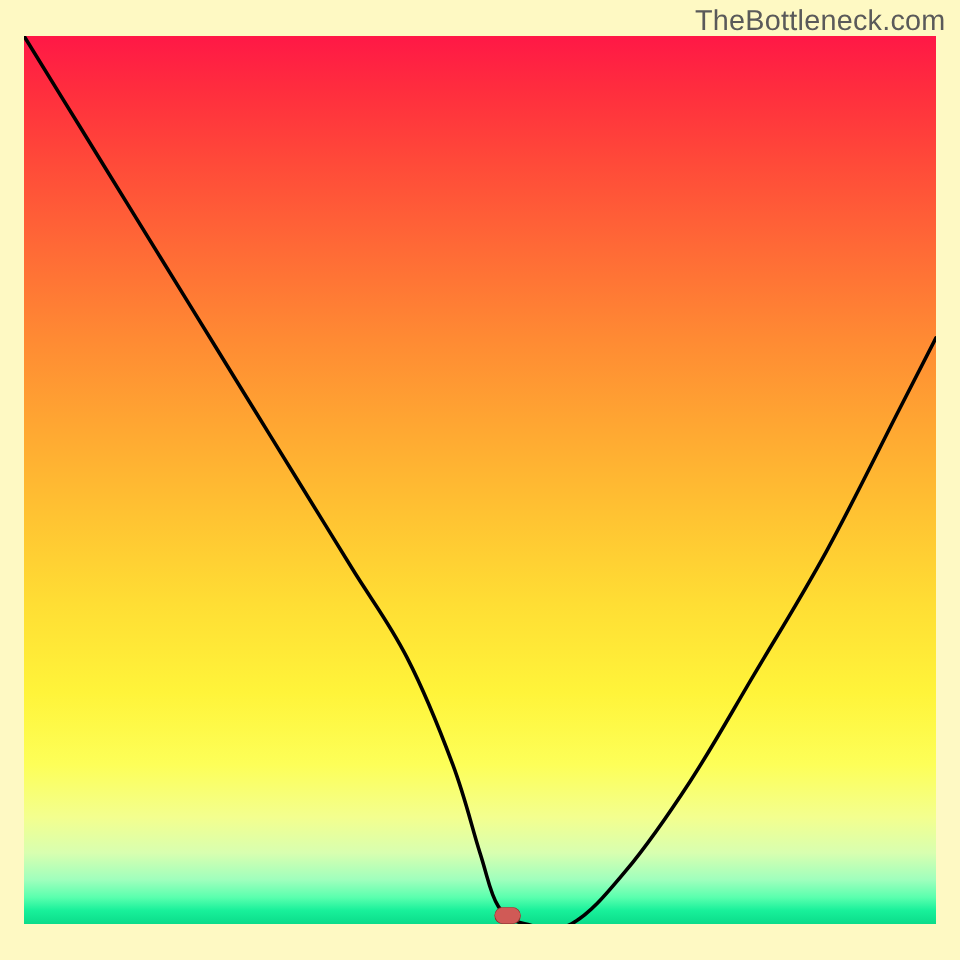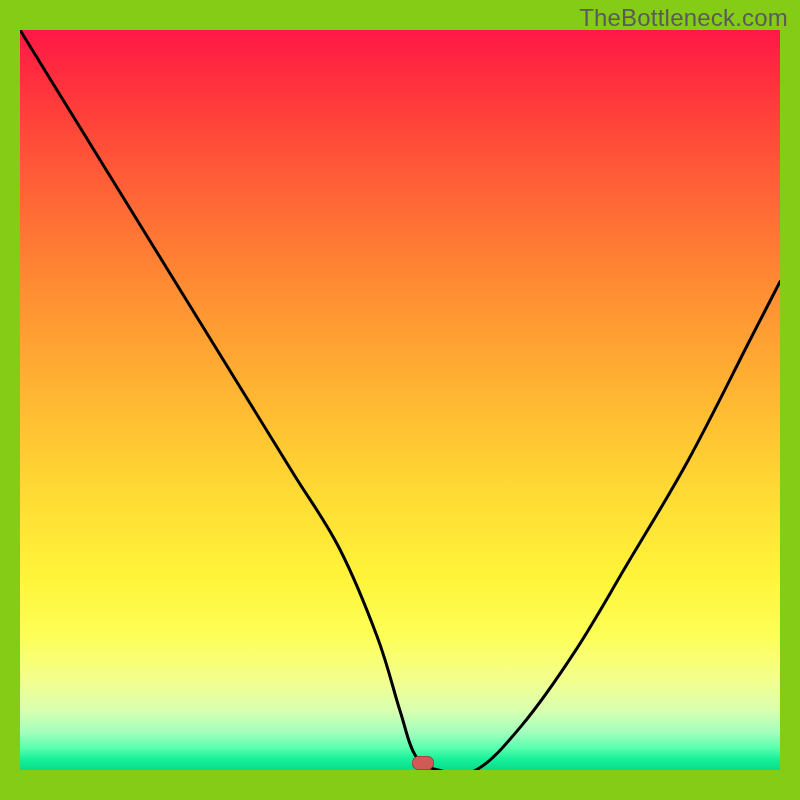--- a/index.html
+++ b/index.html
@@ -8,21 +8,21 @@
     width: 800px;
     height: 800px;
     background: #000;
     overflow: hidden;
     font-family: Arial, Helvetica, sans-serif;
   }
   .frame {
     position: relative;
     width: 800px;
     height: 800px;
-    background: #84cc16;
+    background: #fef9c3;
   }
   .watermark {
     position: absolute;
     top: 4px;
     right: 12px;
     color: #5a5a5a;
     font-size: 24px;
     font-weight: 400;
     z-index: 10;
     letter-spacing: 0.2px;

